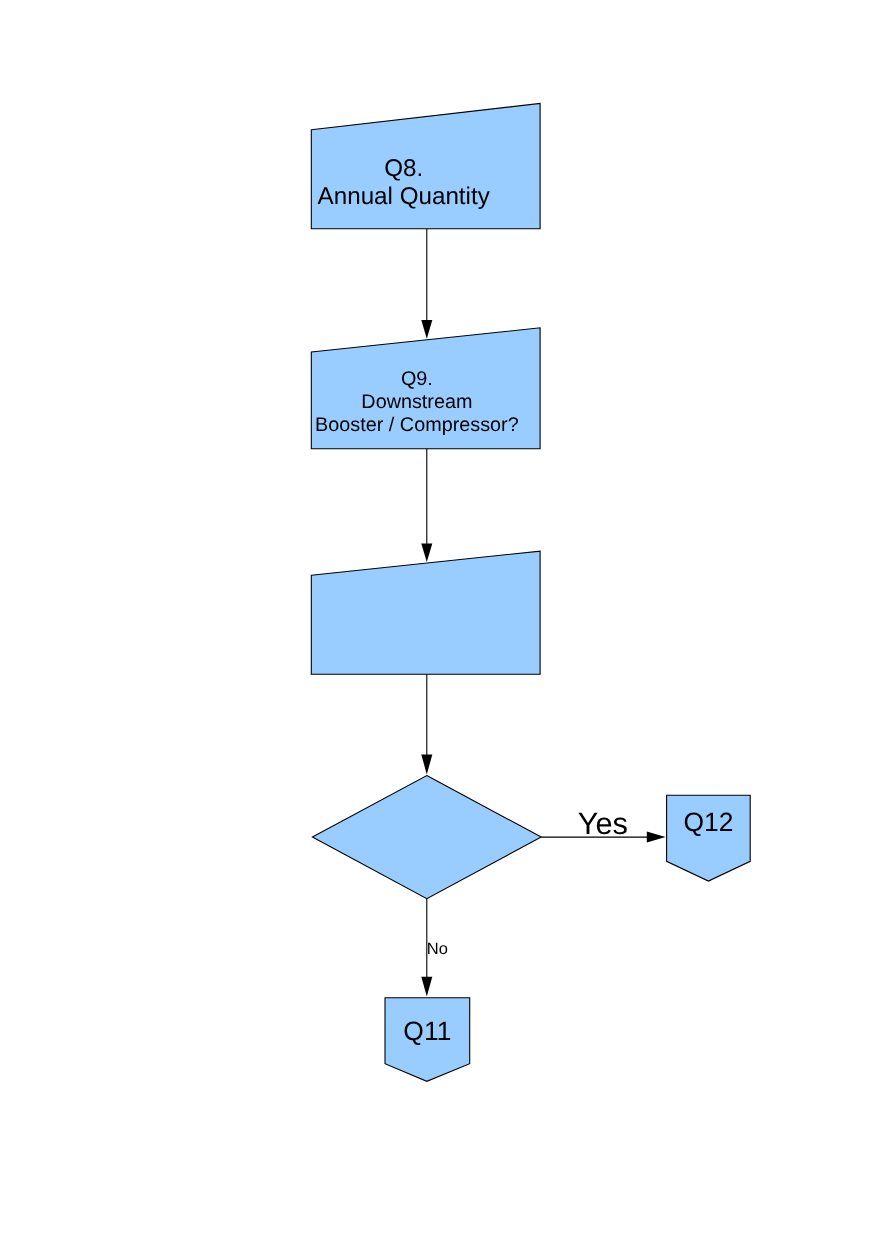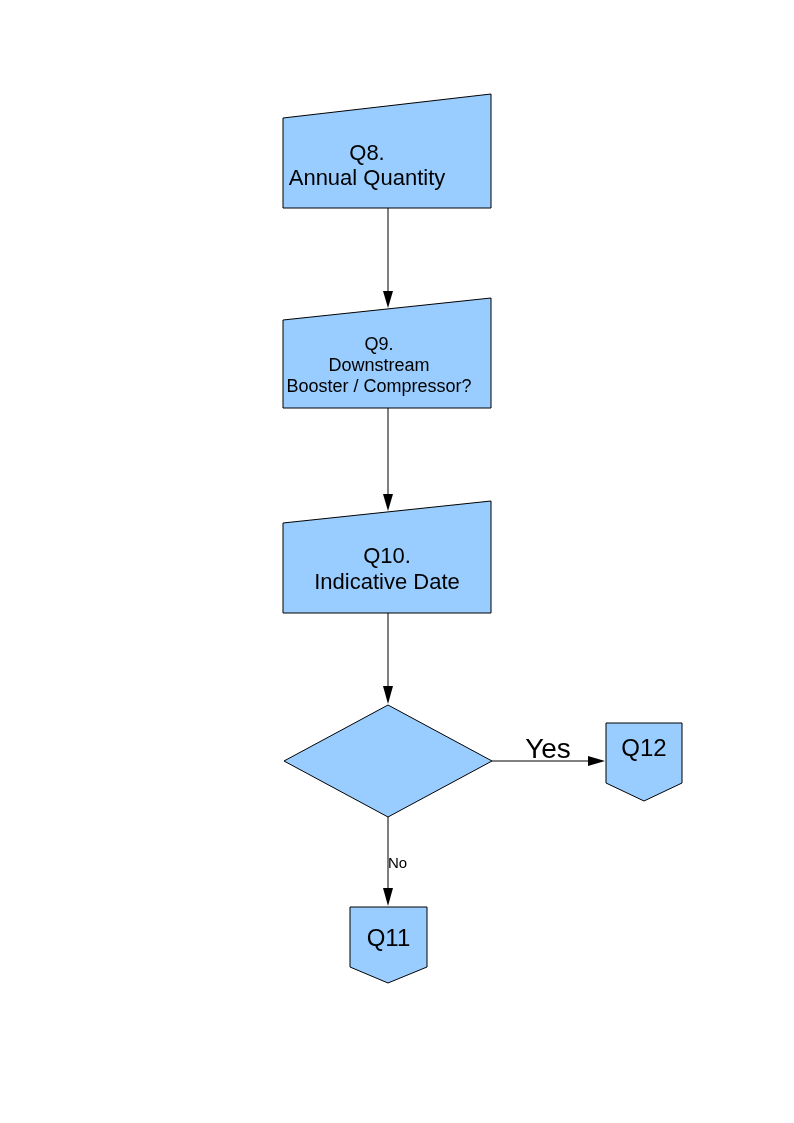--- a/index.html
+++ b/index.html
@@ -83,24 +83,20 @@
     <div>Q8.</div>
     <div>Annual Quantity</div>
   </div>
 
   <div class="label lbl-q9">
     <div>Q9.</div>
     <div>Downstream</div>
     <div>Booster / Compressor?</div>
   </div>
 
-  <div class="label lbl-q10">
-    <div>Q10.</div>
-    <div>Indicative Date</div>
-  </div>
 
   <div class="label lbl-decision">
   </div>
 
   <div class="label lbl-q12">Q12</div>
 
   <div class="label lbl-q11">Q11</div>
 
   <div class="label lbl-yes">Yes</div>
   <div class="label lbl-no">No</div>

